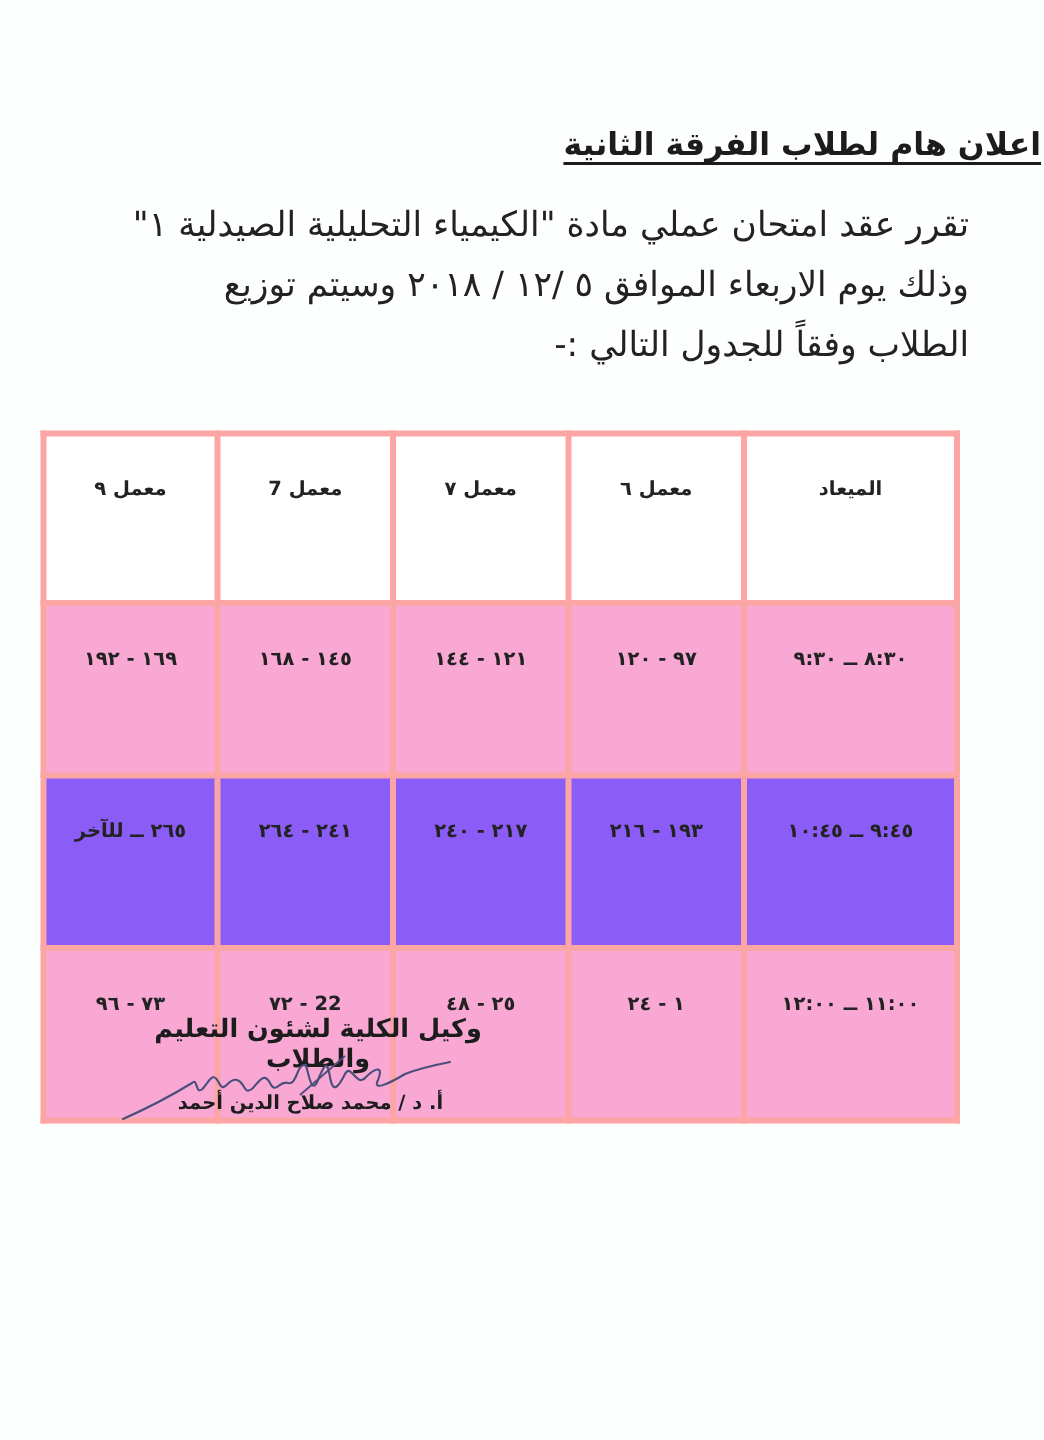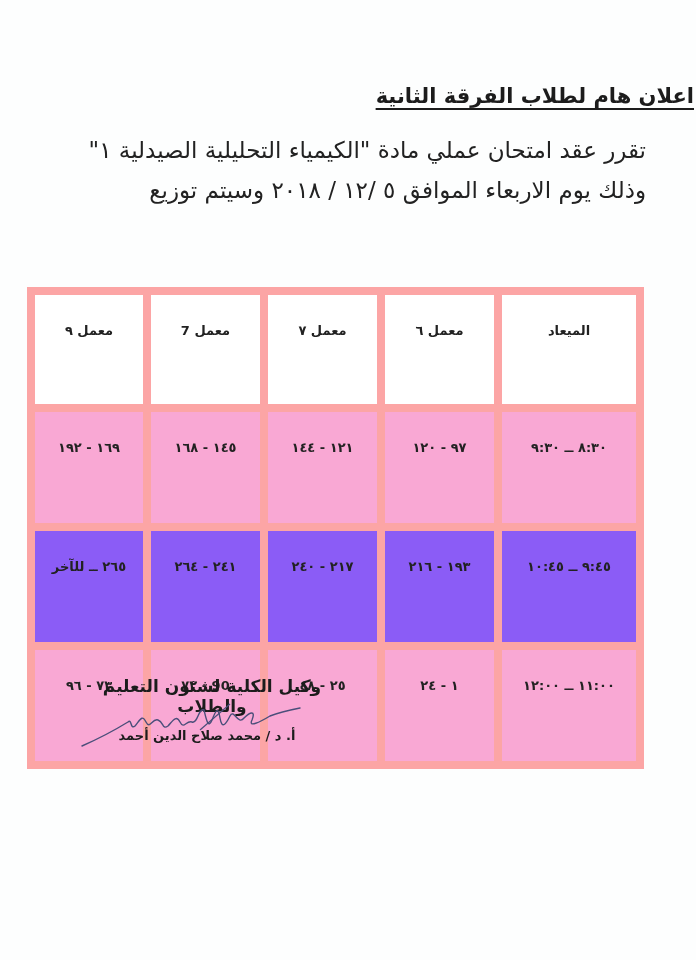--- a/index.html
+++ b/index.html
@@ -54,21 +54,21 @@
     table.schedule {
       position: absolute;
       top: 287px;
       left: 27px;
       width: 609px;
       border-collapse: collapse;
       direction: rtl;
       table-layout: fixed;
     }
     table.schedule th, table.schedule td {
-      border: 8px solid #fca5a5;
+      border: 4px solid #fca5a5;
       text-align: center;
       font-family: "DejaVu Sans", sans-serif;
       font-weight: bold;
       color: #222;
     }
     table.schedule th {
       height: 80px;
       font-size: 13px;
       vertical-align: top;
       padding-top: 28px;
@@ -118,20 +118,21 @@
 
 <div class="page">
 
   <div class="title">
     <span>اعلان هام لطلاب الفرقة الثانية</span>
   </div>
 
   <div class="para">
     <div>تقرر عقد امتحان عملي مادة "الكيمياء التحليلية الصيدلية ١"</div>
     <div>وذلك يوم الاربعاء الموافق ٥ /١٢ / ٢٠١٨  وسيتم توزيع</div>
+    <div>الطلاب وفقاً للجدول التالي :-</div>
   </div>
 
   <table class="schedule">
     <colgroup>
       <col style="width:142px">
       <col style="width:117px">
       <col style="width:117px">
       <col style="width:117px">
       <col style="width:116px">
     </colgroup>
@@ -156,21 +157,21 @@
         <td>٩:٤٥ ــ ١٠:٤٥</td>
         <td>١٩٣ - ٢١٦</td>
         <td>٢١٧ - ٢٤٠</td>
         <td>٢٤١ - ٢٦٤</td>
         <td>٢٦٥ ــ للآخر</td>
       </tr>
       <tr class="shaded">
         <td>١١:٠٠ ــ ١٢:٠٠</td>
         <td>١ - ٢٤</td>
         <td>٢٥ - ٤٨</td>
-        <td>90 - ٧٢</td>
+        <td>22 - ٧٢</td>
         <td>٧٣ - ٩٦</td>
       </tr>
     </tbody>
   </table>
 
   <div class="sig-role">وكيل الكلية لشئون التعليم والطلاب</div>
 
   <div class="sig-mark">
     <svg width="230" height="50" viewBox="0 0 230 50">
       <path d="M2 46 C 20 38, 35 30, 48 22 C 52 18, 50 30, 55 26 C 60 20, 62 14, 66 22 C 70 30, 72 18, 78 20 C 84 22, 82 30, 88 26 C 92 22, 96 14, 100 22 C 104 30, 106 20, 112 22 C 118 24, 118 8, 124 10 C 126 18, 128 30, 132 20 C 136 10, 138 6, 140 18 C 142 30, 146 24, 150 16 C 154 8, 158 26, 164 18 C 170 12, 176 10, 172 20 C 168 28, 180 22, 190 16 C 200 12, 210 10, 220 8" fill="none" stroke="#4a4e7a" stroke-width="1.4" stroke-linecap="round"></path>

